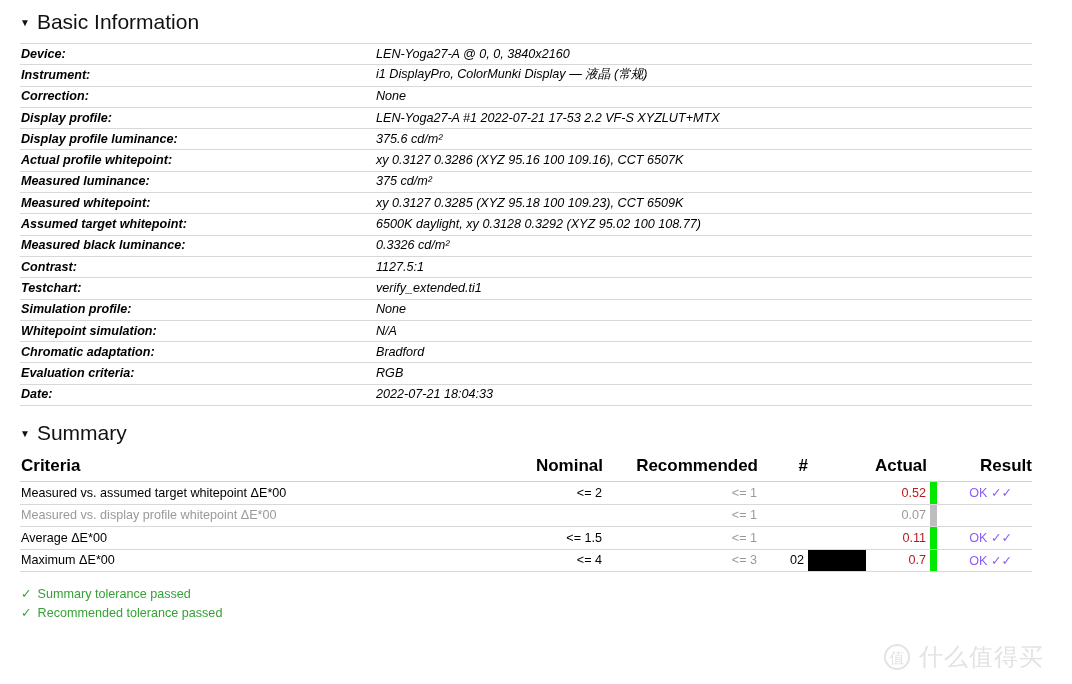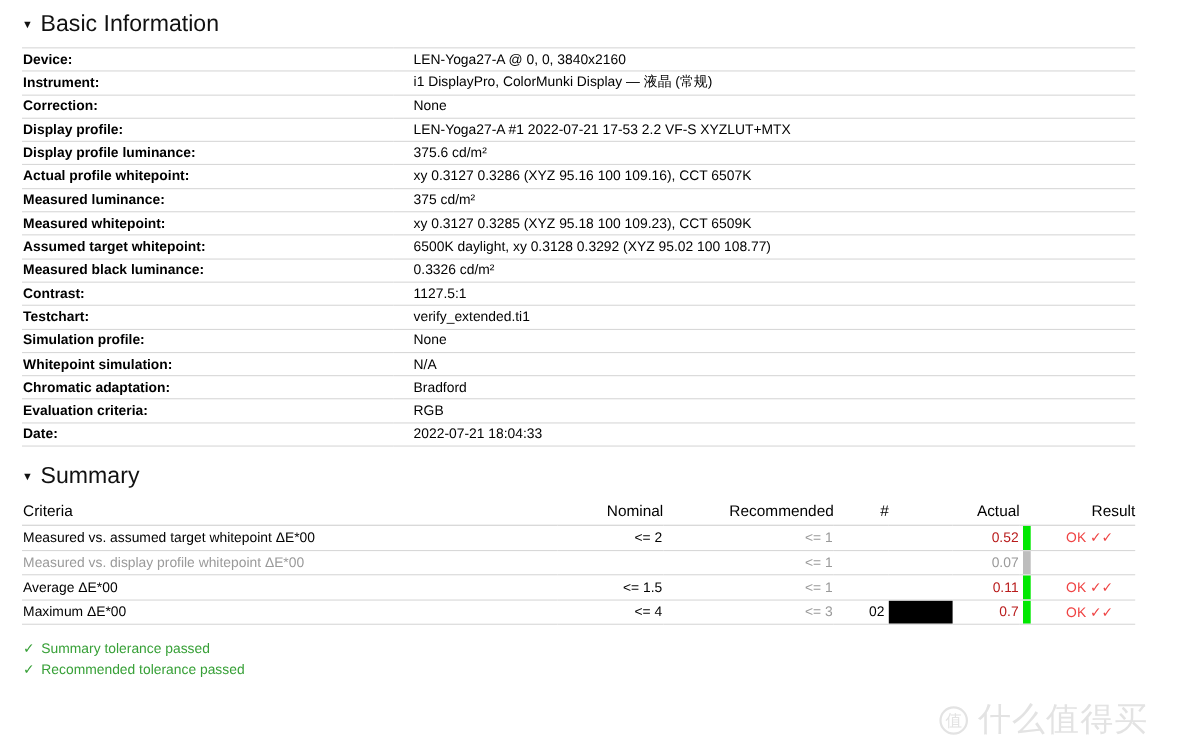--- a/index.html
+++ b/index.html
@@ -29,33 +29,33 @@
 
   
   table.info {
     width: 1012px; border-collapse: collapse; table-layout: fixed;
     font-size: 12.6px;
   }
   table.info tr { height: 21.3px; }
   table.info td {
     border-bottom: 1px solid #d8d8d8;
     padding: 0 0 1px 0; vertical-align: middle;
-    white-space: nowrap; overflow: hidden;
+    white-space: nowrap; overflow: hidden; font-style: italic;
   }
   table.info td.k { width: 338px; font-weight: bold; padding-left: 1px; }
   table.info td.v { width: 674px; padding-left: 18px; font-weight: normal; }
   table.info tr:first-child td { border-top: 1px solid #d8d8d8; }
 
   
   table.sum {
     width: 1012px; border-collapse: collapse; table-layout: fixed;
     font-size: 12.6px;
   }
   table.sum th {
-    font-weight: normal; font-size: 14px; text-align: right;
+    font-weight: bold; font-size: 17px; text-align: right;
     padding: 0 0 5px 0; vertical-align: bottom; white-space: nowrap;
     border-bottom: 1px solid #d0d0d0;
     margin-top: 28px;
   }
   table.sum th.criteria { text-align: left; padding-left: 1px; }
   table.sum td {
     border-bottom: 1px solid #d8d8d8;
     height: 21.5px; vertical-align: middle;
     white-space: nowrap; text-align: right;
   }
@@ -66,21 +66,21 @@
   .c-nominal  { width: 96px; }
   .c-recomm   { width: 155px; }
   .c-num      { width: 50px; }
   .c-swatch   { width: 58px; }
   .c-actual   { width: 61px; }
   .c-bar      { width: 13px; }
   .c-result   { width: 92px; }
 
   .dim    { color: #9a9a9a; }
   .green  { color: #b91c1c; }
-  .okcell { color: #ef4444; padding-right: 20px; }
+  .okcell { color: #8b5cf6; padding-right: 20px; }
   td.num-cell { padding-right: 4px; }
   th.th-num { padding-right: 4px; }
   th.th-result { padding-right: 20px; }
   th.th-actual { padding-right: 0; }
 
   .swatch-box {
     display: block; width: 58px; height: 21.5px; background: #000000;
   }
   td.swatch-cell { padding: 0; border-bottom: 1px solid #d8d8d8; }
 
@@ -104,21 +104,21 @@
     position: absolute; right: 28px; bottom: 14px;
     display: flex; align-items: center; gap: 9px;
     color: #e3e3e3; pointer-events: none; user-select: none;
   }
   .wm-logo {
     width: 26px; height: 26px; border-radius: 50%;
     border: 2px solid #e3e3e3;
     display: flex; align-items: center; justify-content: center;
     font-size: 15px; line-height: 1;
   }
-  .wm-text { font-size: 30px; letter-spacing: 1px; line-height: 1; }
+  .wm-text { font-size: 24px; letter-spacing: 1px; line-height: 1; }
 </style>
 </head>
 <body>
 
 <div class="page">
 
   <div class="section-head basic">
     <span class="tri">▼</span>
     <span>Basic Information</span>
   </div>

